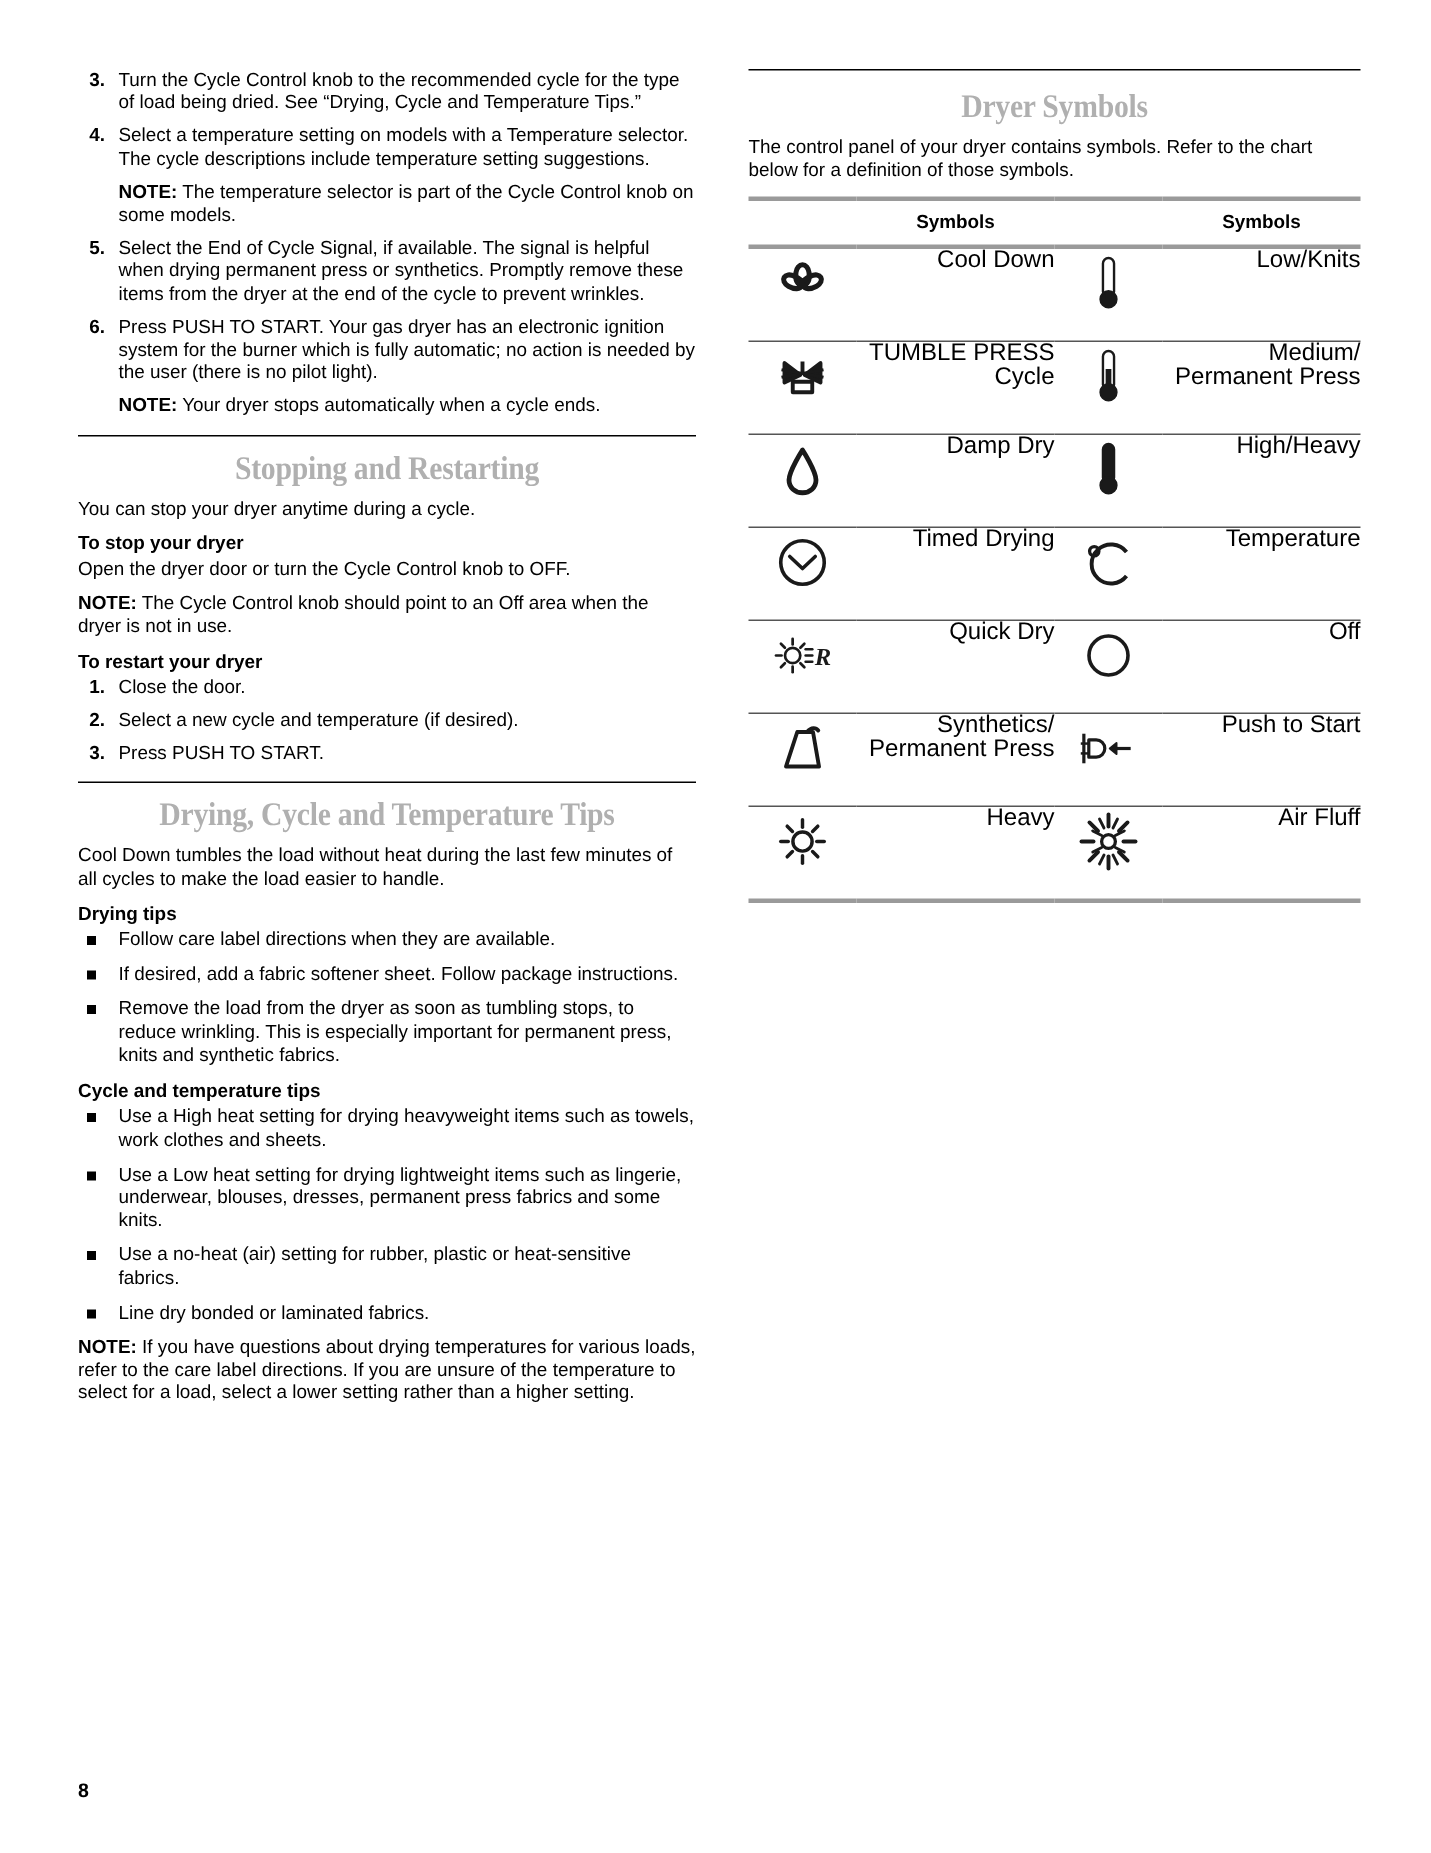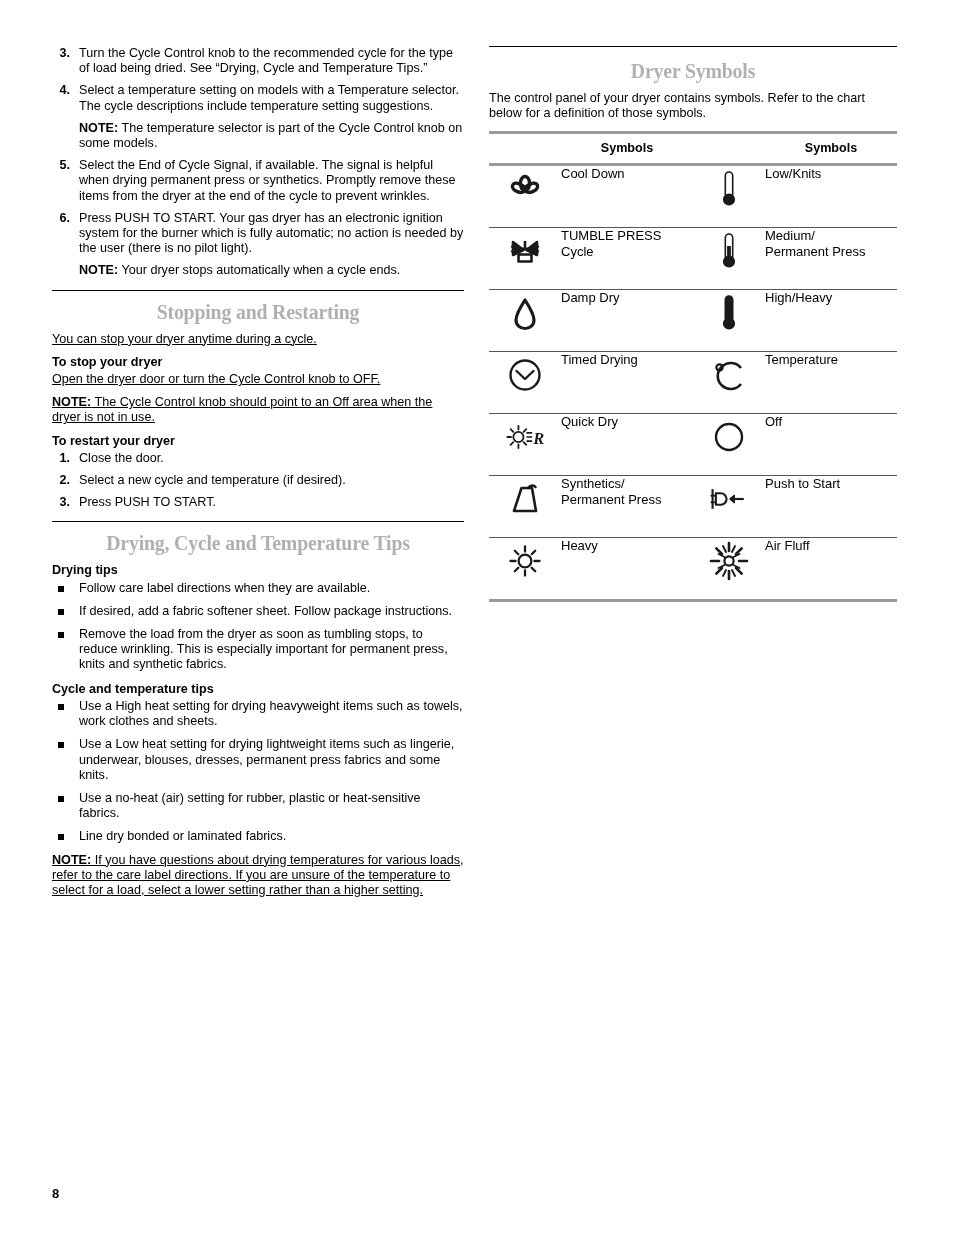--- a/index.html
+++ b/index.html
@@ -24,32 +24,31 @@
 
   
   .col-left {
     position: absolute;
     left: 52px;
     top: 46px;
     width: 412px;
   }
   .col-right {
     position: absolute;
-    left: 489px;
+    left: 499px;
     top: 46px;
     width: 408px;
   }
 
   
   .para {
     font-size: 12.6px;
     line-height: 15.2px;
     margin: 0 0 8px 0;
     color: #000;
-    text-decoration: underline;
   }
   .bold { font-weight: bold; }
 
   
   .numlist {
     margin: 0;
     padding: 0;
     list-style: none;
   }
   .numlist > li {
@@ -153,24 +152,25 @@
     height: 61px;
   }
   table.symbols tbody tr:last-child td {
     border-bottom: 3px solid #9a9a9a;
   }
   td.icon-cell {
     text-align: center;
     vertical-align: middle;
   }
   td.label-cell {
-    font-size: 13px;
+    font-size: 16px;
     line-height: 15.2px;
     padding-top: 10px;
     padding-right: 6px;
+    text-align: right;
   }
   .icon-wrap {
     display: inline-flex;
     align-items: center;
     justify-content: center;
     width: 46px;
     height: 46px;
   }
 
   
@@ -234,20 +234,21 @@
       <li>
         <span class="num">3.</span>
         <span>Press PUSH TO START.</span>
       </li>
     </ol>
 
     <div class="rule-thin"></div>
 
     <div class="sec-head">Drying, Cycle and Temperature Tips</div>
 
+    <p class="para">Cool Down tumbles the load without heat during the last few minutes of all cycles to make the load easier to handle.</p>
 
     <div class="sub-head">Drying tips</div>
     <ul class="bullist">
       <li><span class="sq"></span><span>Follow care label directions when they are available.</span></li>
       <li><span class="sq"></span><span>If desired, add a fabric softener sheet. Follow package instructions.</span></li>
       <li><span class="sq"></span><span>Remove the load from the dryer as soon as tumbling stops, to reduce wrinkling. This is especially important for permanent press, knits and synthetic fabrics.</span></li>
     </ul>
 
     <div class="sub-head gap">Cycle and temperature tips</div>
     <ul class="bullist">

